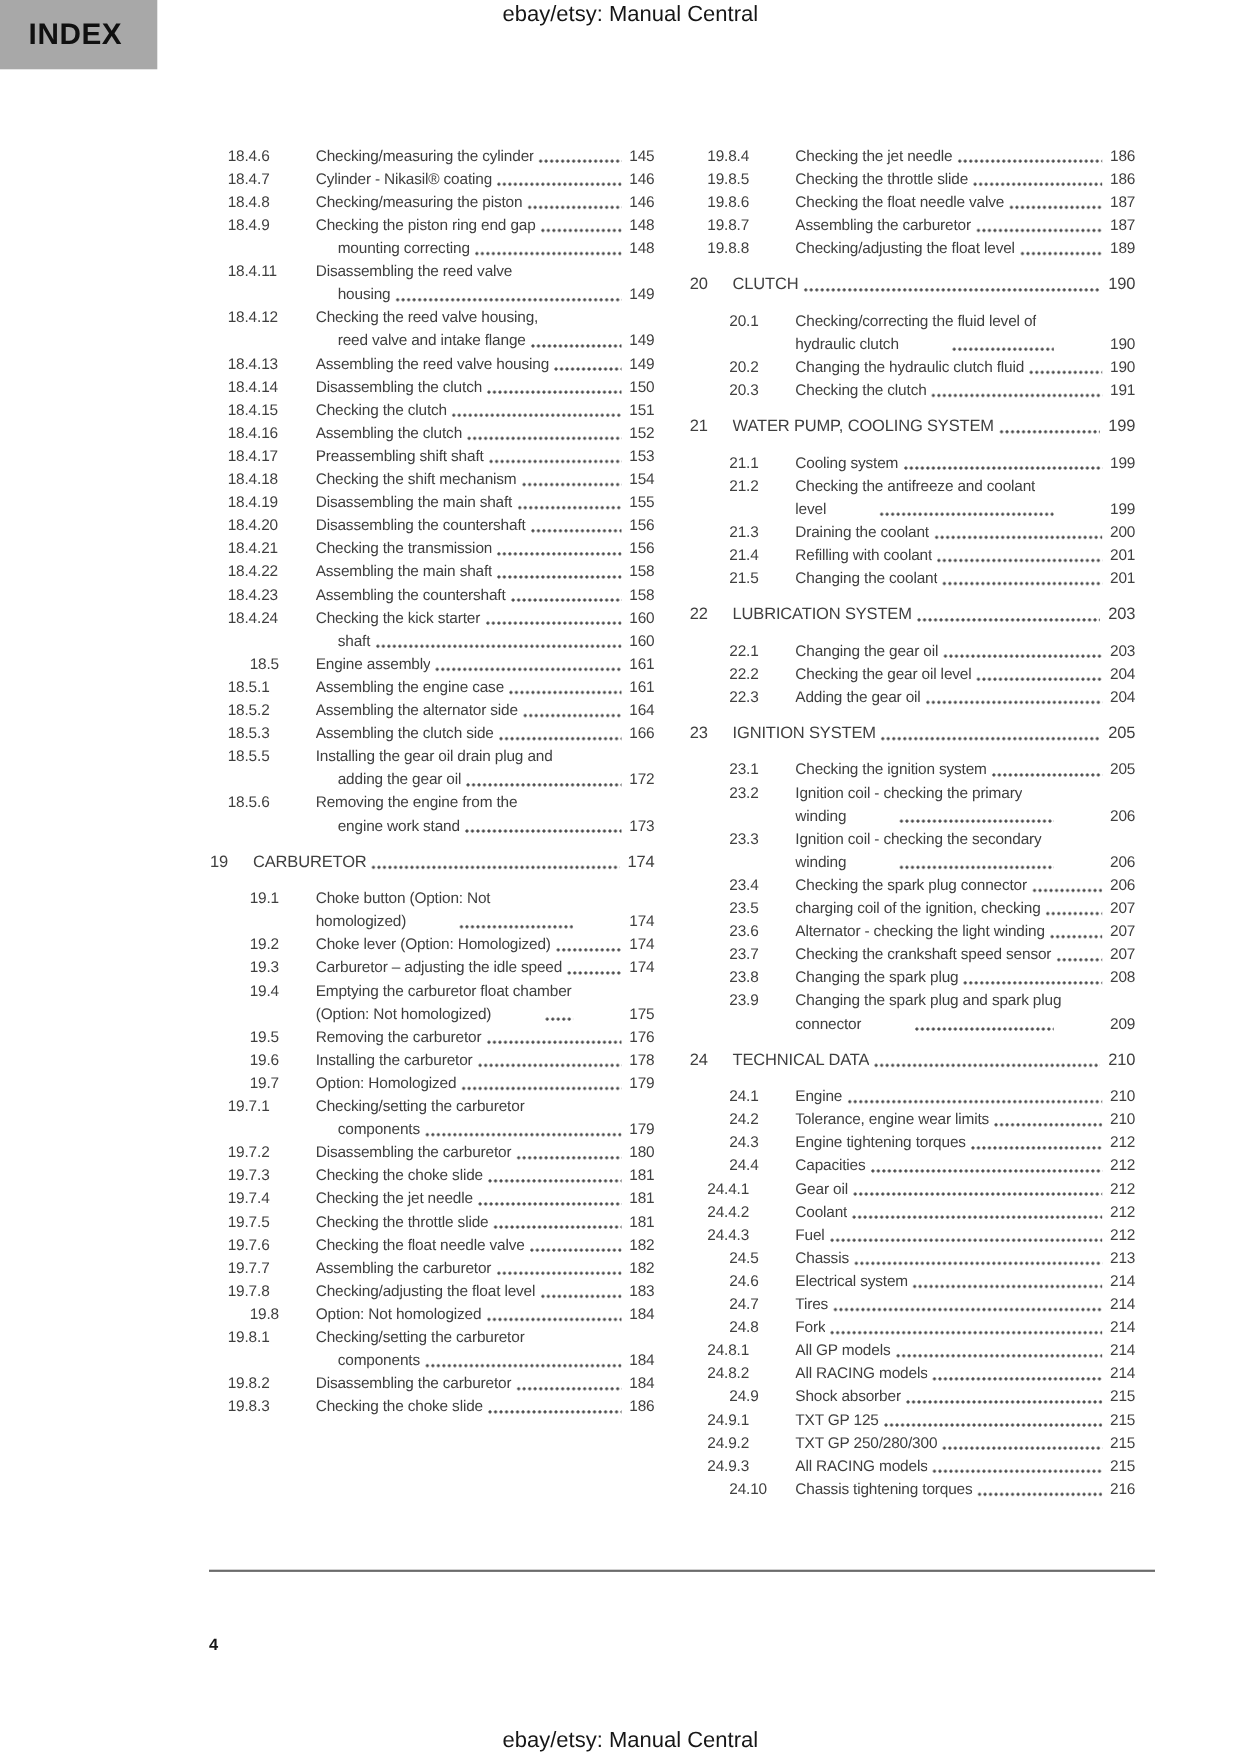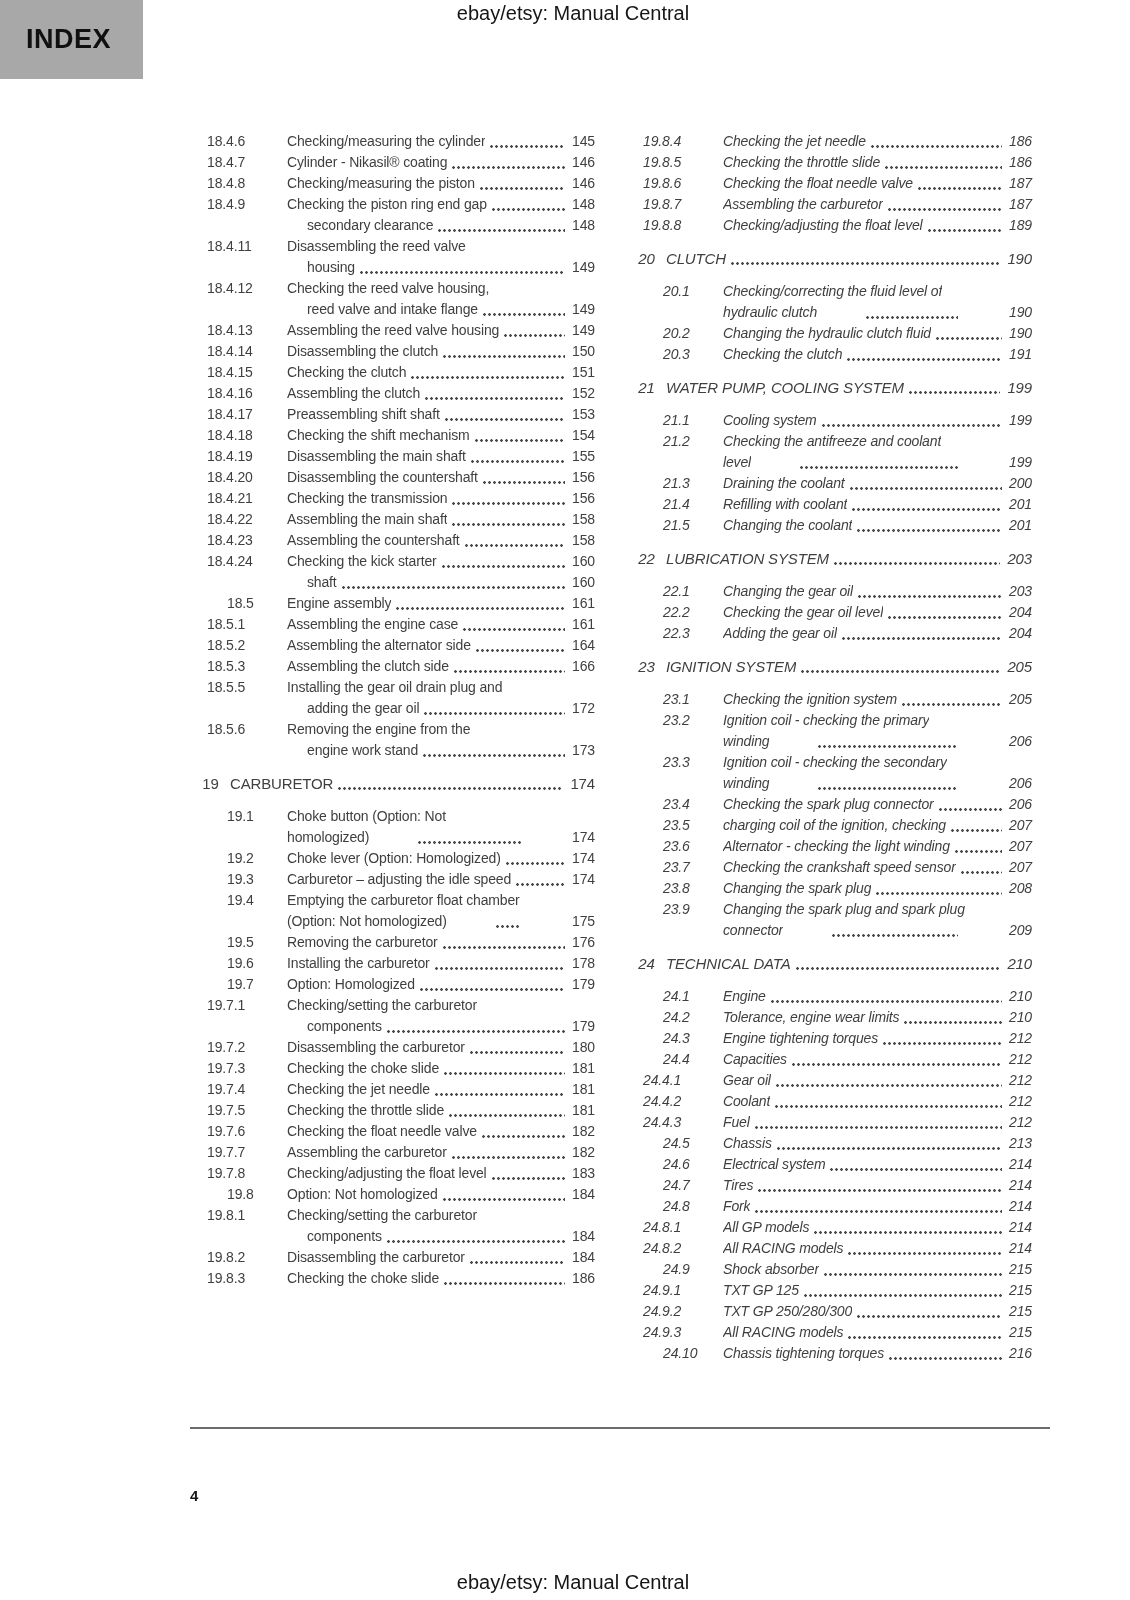--- a/index.html
+++ b/index.html
@@ -10,37 +10,37 @@
   }
   *{box-sizing:border-box;margin:0;padding:0;}
   html,body{width:1130px;height:1600px;background:#ffffff;overflow:hidden;}
   body{position:relative;font-family:"Liberation Sans","DejaVu Sans",sans-serif;color:var(--body-text);}
 
   .page-header{position:absolute;top:2px;left:16px;right:0;text-align:center;
     font-size:20px;color:var(--heading-text);}
   .page-footer{position:absolute;top:1571px;left:16px;right:0;text-align:center;
     font-size:20px;color:var(--heading-text);}
 
-  .index-box{position:absolute;left:0;top:0;width:143px;height:79px;background:var(--index-box-bg);}
+  .index-box{position:absolute;left:0;top:0;width:143px;height:63px;background:var(--index-box-bg);}
   .index-box .lbl{position:absolute;left:26px;top:50%;transform:translateY(-52%);
     font-size:27px;font-weight:bold;color:#101010;letter-spacing:0.5px;}
 
   .toc-col{position:absolute;top:131px;width:405px;font-size:14px;line-height:21px;letter-spacing:-0.15px;}
   #toc-left{left:191px;width:404px;}
-  #toc-right{left:627px;font-style:italic;}
+  #toc-right{left:627px;}
 
   .entry .line{display:flex;align-items:flex-end;height:21px;}
   .entry .num{flex:0 0 auto;}
   .entry .txt{flex:0 1 auto;white-space:nowrap;overflow:hidden;min-width:0;}
   .entry .dots{flex:1 1 0;min-width:6px;margin:0 7px 0 4px;height:21px;align-self:flex-end;
     background-image:radial-gradient(circle at 2.5px 2.5px,#4a4a4a 1.2px,rgba(0,0,0,0) 1.5px);
     background-size:5px 5px;background-repeat:repeat-x;background-position:left 0 bottom 3px;}
   .entry .page{flex:0 0 auto;}
 
-  .entry.l1{margin:12px 0;font-size:15px;text-align:center;}
+  .entry.l1{margin:12px 0;font-size:15px;}
   .entry.l1 .num{width:39px;}
   .entry.l2 .num{margin-left:36px;width:60px;}
   .entry.l3 .num{margin-left:16px;width:80px;}
   .entry.l2 .line.cont{padding-left:96px;gap:44px;}
   .entry.l3 .line.cont{padding-left:116px;}
   .line.cont .txt{flex:0 0 auto;}
 
   .bottom-rule{position:absolute;left:190px;top:1427px;width:860px;height:2px;background:var(--rule-color);}
   .folio{position:absolute;left:190px;top:1487px;font-size:15px;font-weight:bold;color:var(--heading-text);}
 </style>
@@ -81,21 +81,21 @@
     <div class="entry l3">
       <div class="line">
         <span class="num">18.4.9</span>
         <span class="txt">Checking the piston ring end gap</span>
         <span class="dots"></span>
         <span class="page">148</span>
       </div>
     </div>
     <div class="entry l3">
       <div class="line cont">
-        <span class="txt">secondary clearance</span>
+        <span class="txt">mounting correcting</span>
         <span class="dots"></span>
         <span class="page">148</span>
       </div>
     </div>
     <div class="entry l3">
       <div class="line">
         <span class="num">18.4.11</span>
         <span class="txt">Disassembling the reed valve</span>
       </div>
       <div class="line cont">

